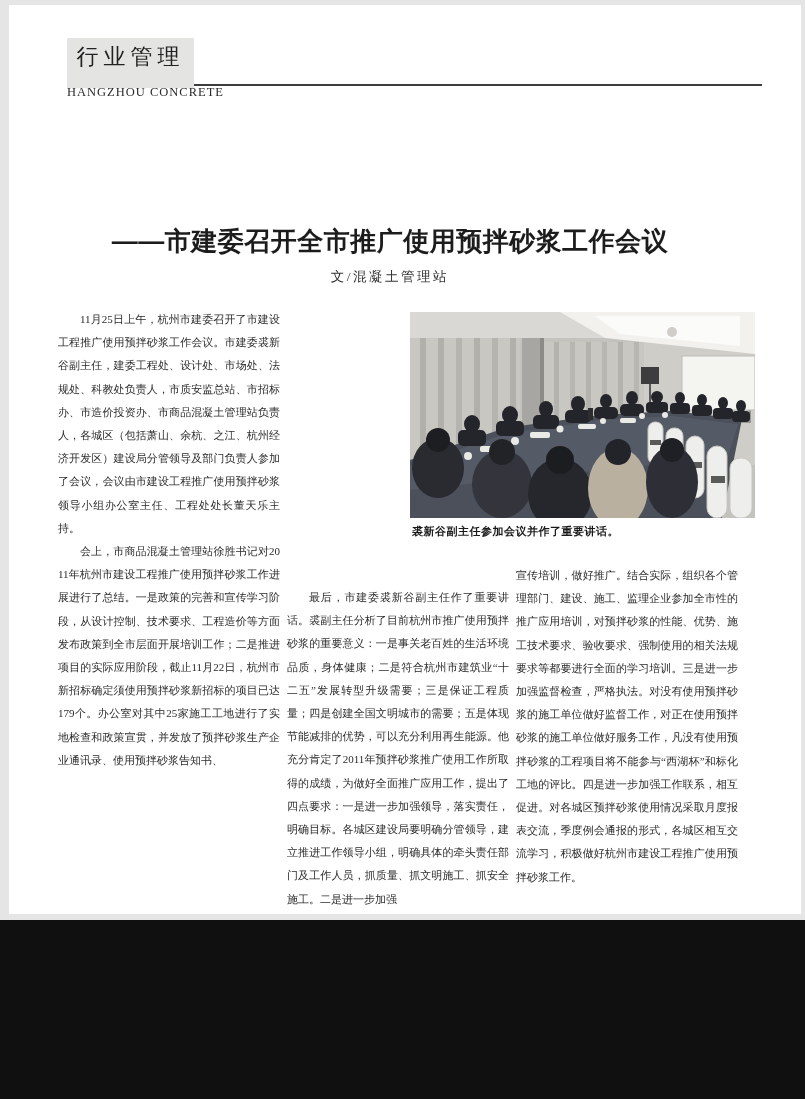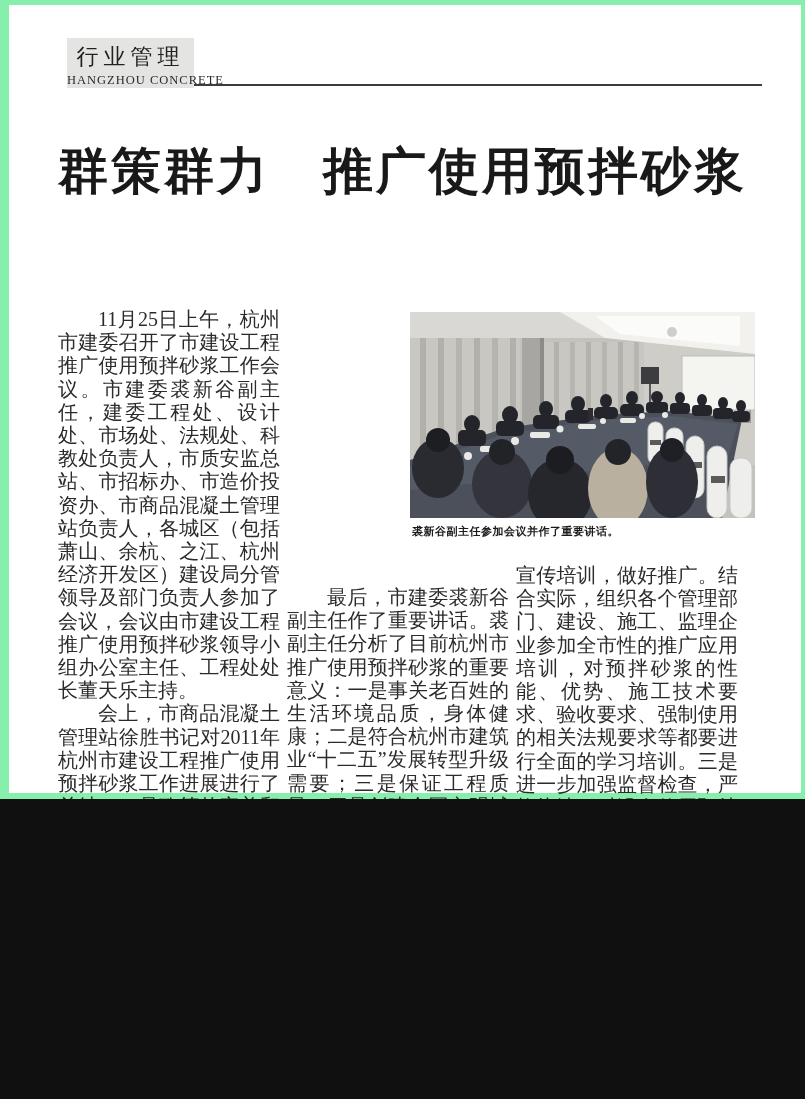--- a/index.html
+++ b/index.html
@@ -1,41 +1,41 @@
 <!DOCTYPE html>
 <html><head>
 <meta charset="utf-8">
 <style>
   * { margin:0; padding:0; box-sizing:border-box; }
   html,body { width:805px; height:1099px; }
   body { background:#101010; font-family:"Liberation Serif","DejaVu Serif",serif; }
-  .canvas { position:relative; width:805px; height:799px; background:#86efac; overflow:hidden; }
+  .canvas { position:relative; width:805px; height:920px; background:#e5e5e5; overflow:hidden; }
   .paper { position:absolute; left:9px; top:5px; right:4px; bottom:6px; background:#ffffff; }
 
   
   .header-box { position:absolute; left:67px; top:38px; width:127px; height:50px;
     background:#e4e4e3; text-align:center; }
   .header-box .cn { font-family:"Liberation Sans","DejaVu Sans",sans-serif;
     font-size:22px; letter-spacing:5px; color:#222; padding-top:4px; }
   .header-box .en { font-family:"Liberation Serif","DejaVu Serif",serif;
-    font-size:12.5px; letter-spacing:1px; color:#2a2a2a; margin-top:1px; white-space:nowrap; }
+    font-size:12.5px; letter-spacing:1px; color:#2a2a2a; margin-top:13px; white-space:nowrap; }
   .header-rule { position:absolute; left:194px; top:84px; width:568px; height:2px; background:#3c3c3c; }
 
   
   .main-title { position:absolute; left:40px; top:138px; width:725px; text-align:center;
     font-weight:bold; font-size:50px; letter-spacing:3px; color:#191919;
     font-family:"Liberation Serif","DejaVu Serif",serif; white-space:nowrap; }
   .sub-title { position:absolute; left:40px; top:224px; width:700px; text-align:center;
     font-family:"Liberation Sans","DejaVu Sans",sans-serif; font-weight:bold;
     font-size:26px; color:#1c1c1c; letter-spacing:0.5px; white-space:nowrap; }
   .byline { position:absolute; left:40px; top:268px; width:700px; text-align:center;
     font-size:13.5px; letter-spacing:2.5px; color:#333; }
 
   
-  .bodytext { color:#2b2b2b; font-size:20px; line-height:23.2px; text-align:justify;
+  .bodytext { color:#2b2b2b; font-size:11px; line-height:23.2px; text-align:justify;
     word-break:break-all; overflow:hidden; }
   .bodytext p { text-indent:2em; }
   .bodytext p.cont { text-indent:0; }
   .col1 { position:absolute; left:58px;  top:308px; width:222px; height:650px; }
   .col2side { position:absolute; left:287px; top:308px; width:117px; height:330px;
     font-size:15px; letter-spacing:6.5px; }
   .col2main { position:absolute; left:287px; top:586px; width:222px; height:372px; }
   .col3 { position:absolute; left:516px; top:564px; width:222px; height:352px; }
 
   
@@ -63,21 +63,22 @@
 
 <div class="canvas">
   <div class="paper"></div>
 
   <div class="header-box">
     <div class="cn">行业管理</div>
     <div class="en">HANGZHOU CONCRETE</div>
   </div>
   <div class="header-rule"></div>
 
-  <div class="main-title">群策群力　推广使用预拌砂浆</div>
+  <div class="sub-title">——市建委召开全市推广使用预拌砂浆工作会议</div>
+  <div class="byline">文/混凝土管理站</div>
 
   <div class="bodytext col1">
     <p>11月25日上午，杭州市建委召开了市建设工程推广使用预拌砂浆工作会议。市建委裘新谷副主任，建委工程处、设计处、市场处、法规处、科教处负责人，市质安监总站、市招标办、市造价投资办、市商品混凝土管理站负责人，各城区（包括萧山、余杭、之江、杭州经济开发区）建设局分管领导及部门负责人参加了会议，会议由市建设工程推广使用预拌砂浆领导小组办公室主任、工程处处长董天乐主持。</p>
     <p>会上，市商品混凝土管理站徐胜书记对2011年杭州市建设工程推广使用预拌砂浆工作进展进行了总结。一是政策的完善和宣传学习阶段，从设计控制、技术要求、工程造价等方面发布政策到全市层面开展培训工作；二是推进项目的实际应用阶段，截止11月22日，杭州市新招标确定须使用预拌砂浆新招标的项目已达179个。办公室对其中25家施工工地进行了实地检查和政策宣贯，并发放了预拌砂浆生产企业通讯录、使用预拌砂浆告知书、</p>
   </div>
 
 
   <div class="bodytext col2main">
     <p>最后，市建委裘新谷副主任作了重要讲话。裘副主任分析了目前杭州市推广使用预拌砂浆的重要意义：一是事关老百姓的生活环境品质，身体健康；二是符合杭州市建筑业“十二五”发展转型升级需要；三是保证工程质量；四是创建全国文明城市的需要；五是体现节能减排的优势，可以充分利用再生能源。他充分肯定了2011年预拌砂浆推广使用工作所取得的成绩，为做好全面推广应用工作，提出了四点要求：一是进一步加强领导，落实责任，明确目标。各城区建设局要明确分管领导，建立推进工作领导小组，明确具体的牵头责任部门及工作人员，抓质量、抓文明施工、抓安全施工。二是进一步加强</p>
   </div>

